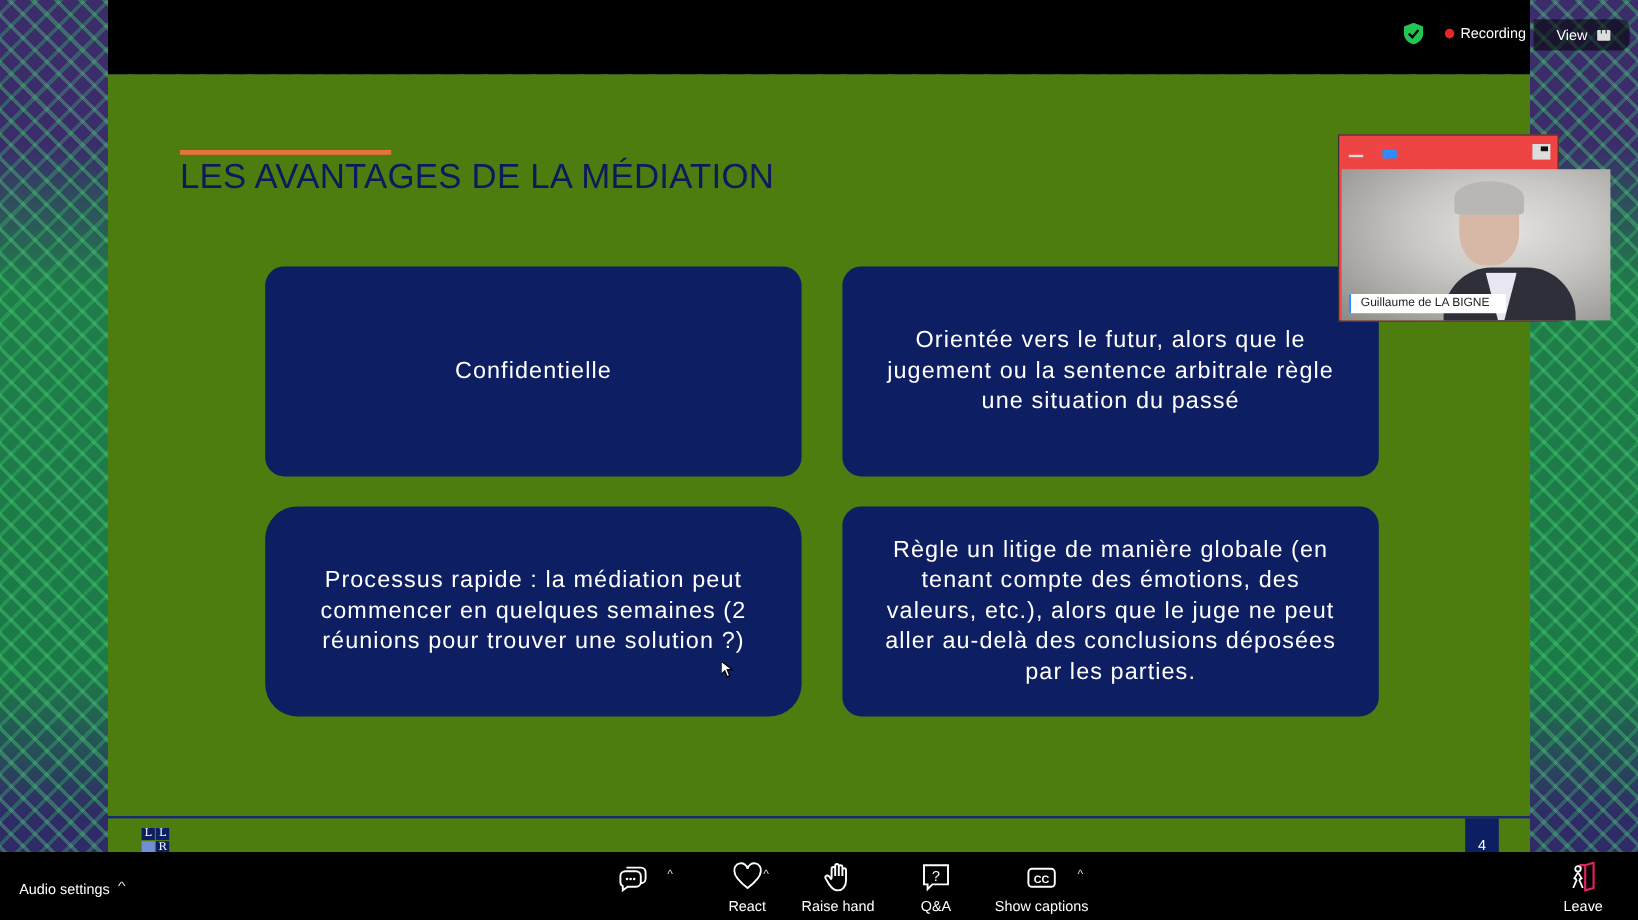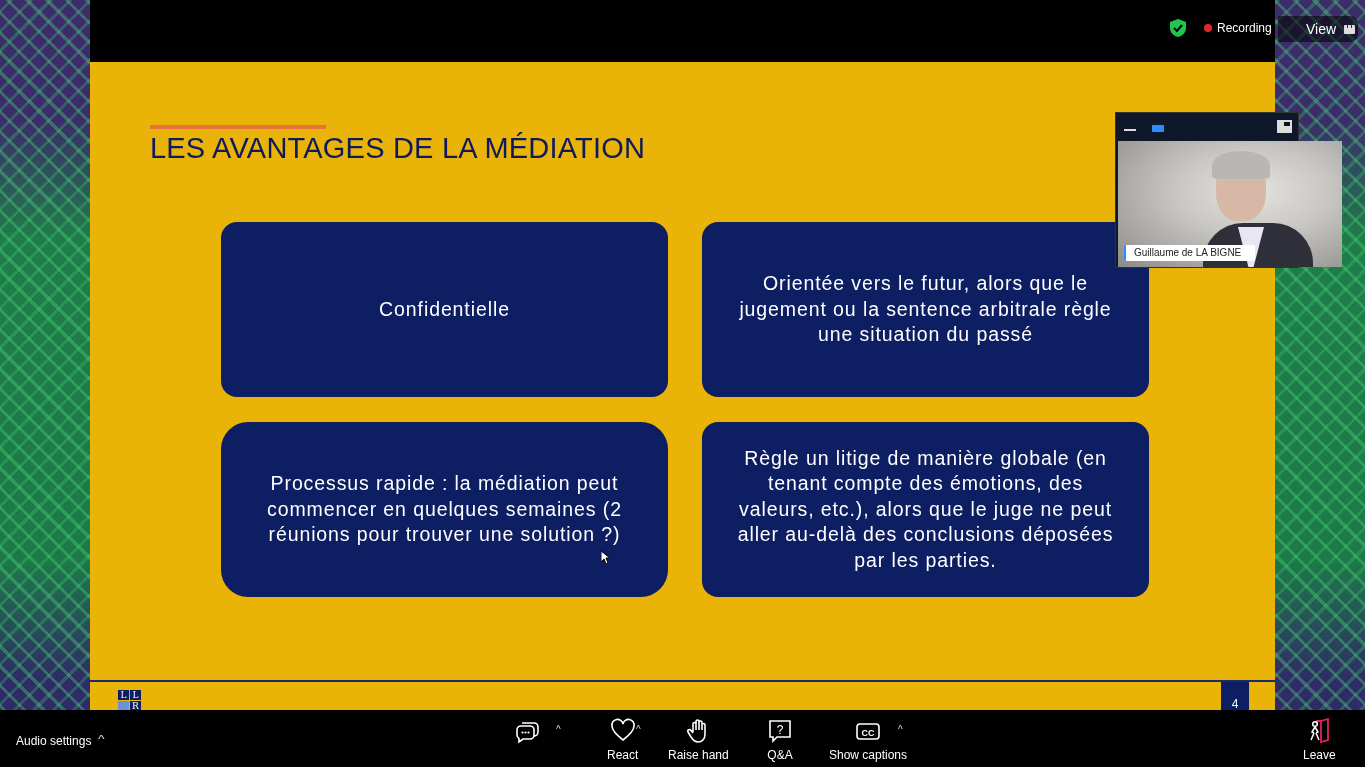--- a/index.html
+++ b/index.html
@@ -25,29 +25,29 @@
       position: absolute; left: 1170px; top: 19px; width: 16px; height: 18px;
     }
     .rec {
       position: absolute; left: 1204px; top: 21px; display: flex; align-items: center; gap: 5px;
       color: #fff; font-size: 12px;
     }
     .rec-dot { width: 8px; height: 8px; border-radius: 50%; background: #e02828; }
     .view-btn {
       position: absolute; left: 1278px; top: 16px; width: 80px; height: 26px;
       background: rgba(0,0,0,0.55); border-radius: 0 8px 8px 0;
-      color: #fff; font-size: 14px; display: flex; align-items: center; padding-left: 28px; gap: 8px;
+      color: #fff; font-size: 12px; display: flex; align-items: center; padding-left: 19px; gap: 8px;
     }
     .view-icon { width: 11px; height: 9px; background: #ddd; border-radius: 1px; position: relative; }
     .view-icon::before { content: ""; position: absolute; left: 3px; top: 0; width: 1px; height: 3px; background: #333; }
     .view-icon::after { content: ""; position: absolute; left: 7px; top: 0; width: 1px; height: 3px; background: #333; }
 
     .slide {
       position: absolute; left: 90px; top: 62px; width: 1185px; height: 648px;
-      background: #eab308;
+      background: #4d7c0f;
     }
     .title-bar {
       position: absolute; left: 60px; top: 63px; width: 176px; height: 4px; background: #e8733a;
     }
     .slide-title {
       position: absolute; left: 60px; top: 70px;
       font-size: 29px; color: #0e1a5c; letter-spacing: 0.2px;
     }
     .card {
       position: absolute; width: 447px; height: 175px;
@@ -72,21 +72,21 @@
     .logo .light { background: #6f8fd6; }
     .page-num {
       position: absolute; left: 1131px; top: 620px; width: 28px; height: 28px;
       background: #0d1e62; color: #fff; font-size: 12px; text-align: center; padding-top: 16px; line-height: 12px;
     }
     .cursor { position: absolute; left: 601px; top: 551px; width: 10px; height: 14px; }
 
     
     .video {
       position: absolute; left: 1115px; top: 112px; width: 184px; height: 156px;
-      background: #0f172a; border: 1px solid #333;
+      background: #ef4444; border: 1px solid #333;
     }
     .video-bar { height: 26px; position: relative; }
     .minimize { position: absolute; left: 8px; top: 16px; width: 12px; height: 2px; background: #ddd; }
     .blue-ind { position: absolute; left: 36px; top: 12px; width: 12px; height: 7px; background: #2d8cff; border-radius: 1px; }
     .expand { position: absolute; right: 6px; top: 7px; width: 15px; height: 13px; background: #ddd; }
     .expand::after { content: ""; position: absolute; right: 2px; top: 2px; width: 6px; height: 4px; background: #111; }
     .video-feed {
       position: absolute; left: 2px; top: 28px; width: 224px; height: 126px;
       background: radial-gradient(ellipse at 60% 40%, #e5e3df 0%, #c9c7c3 40%, #8b8a87 100%);
       overflow: hidden;

